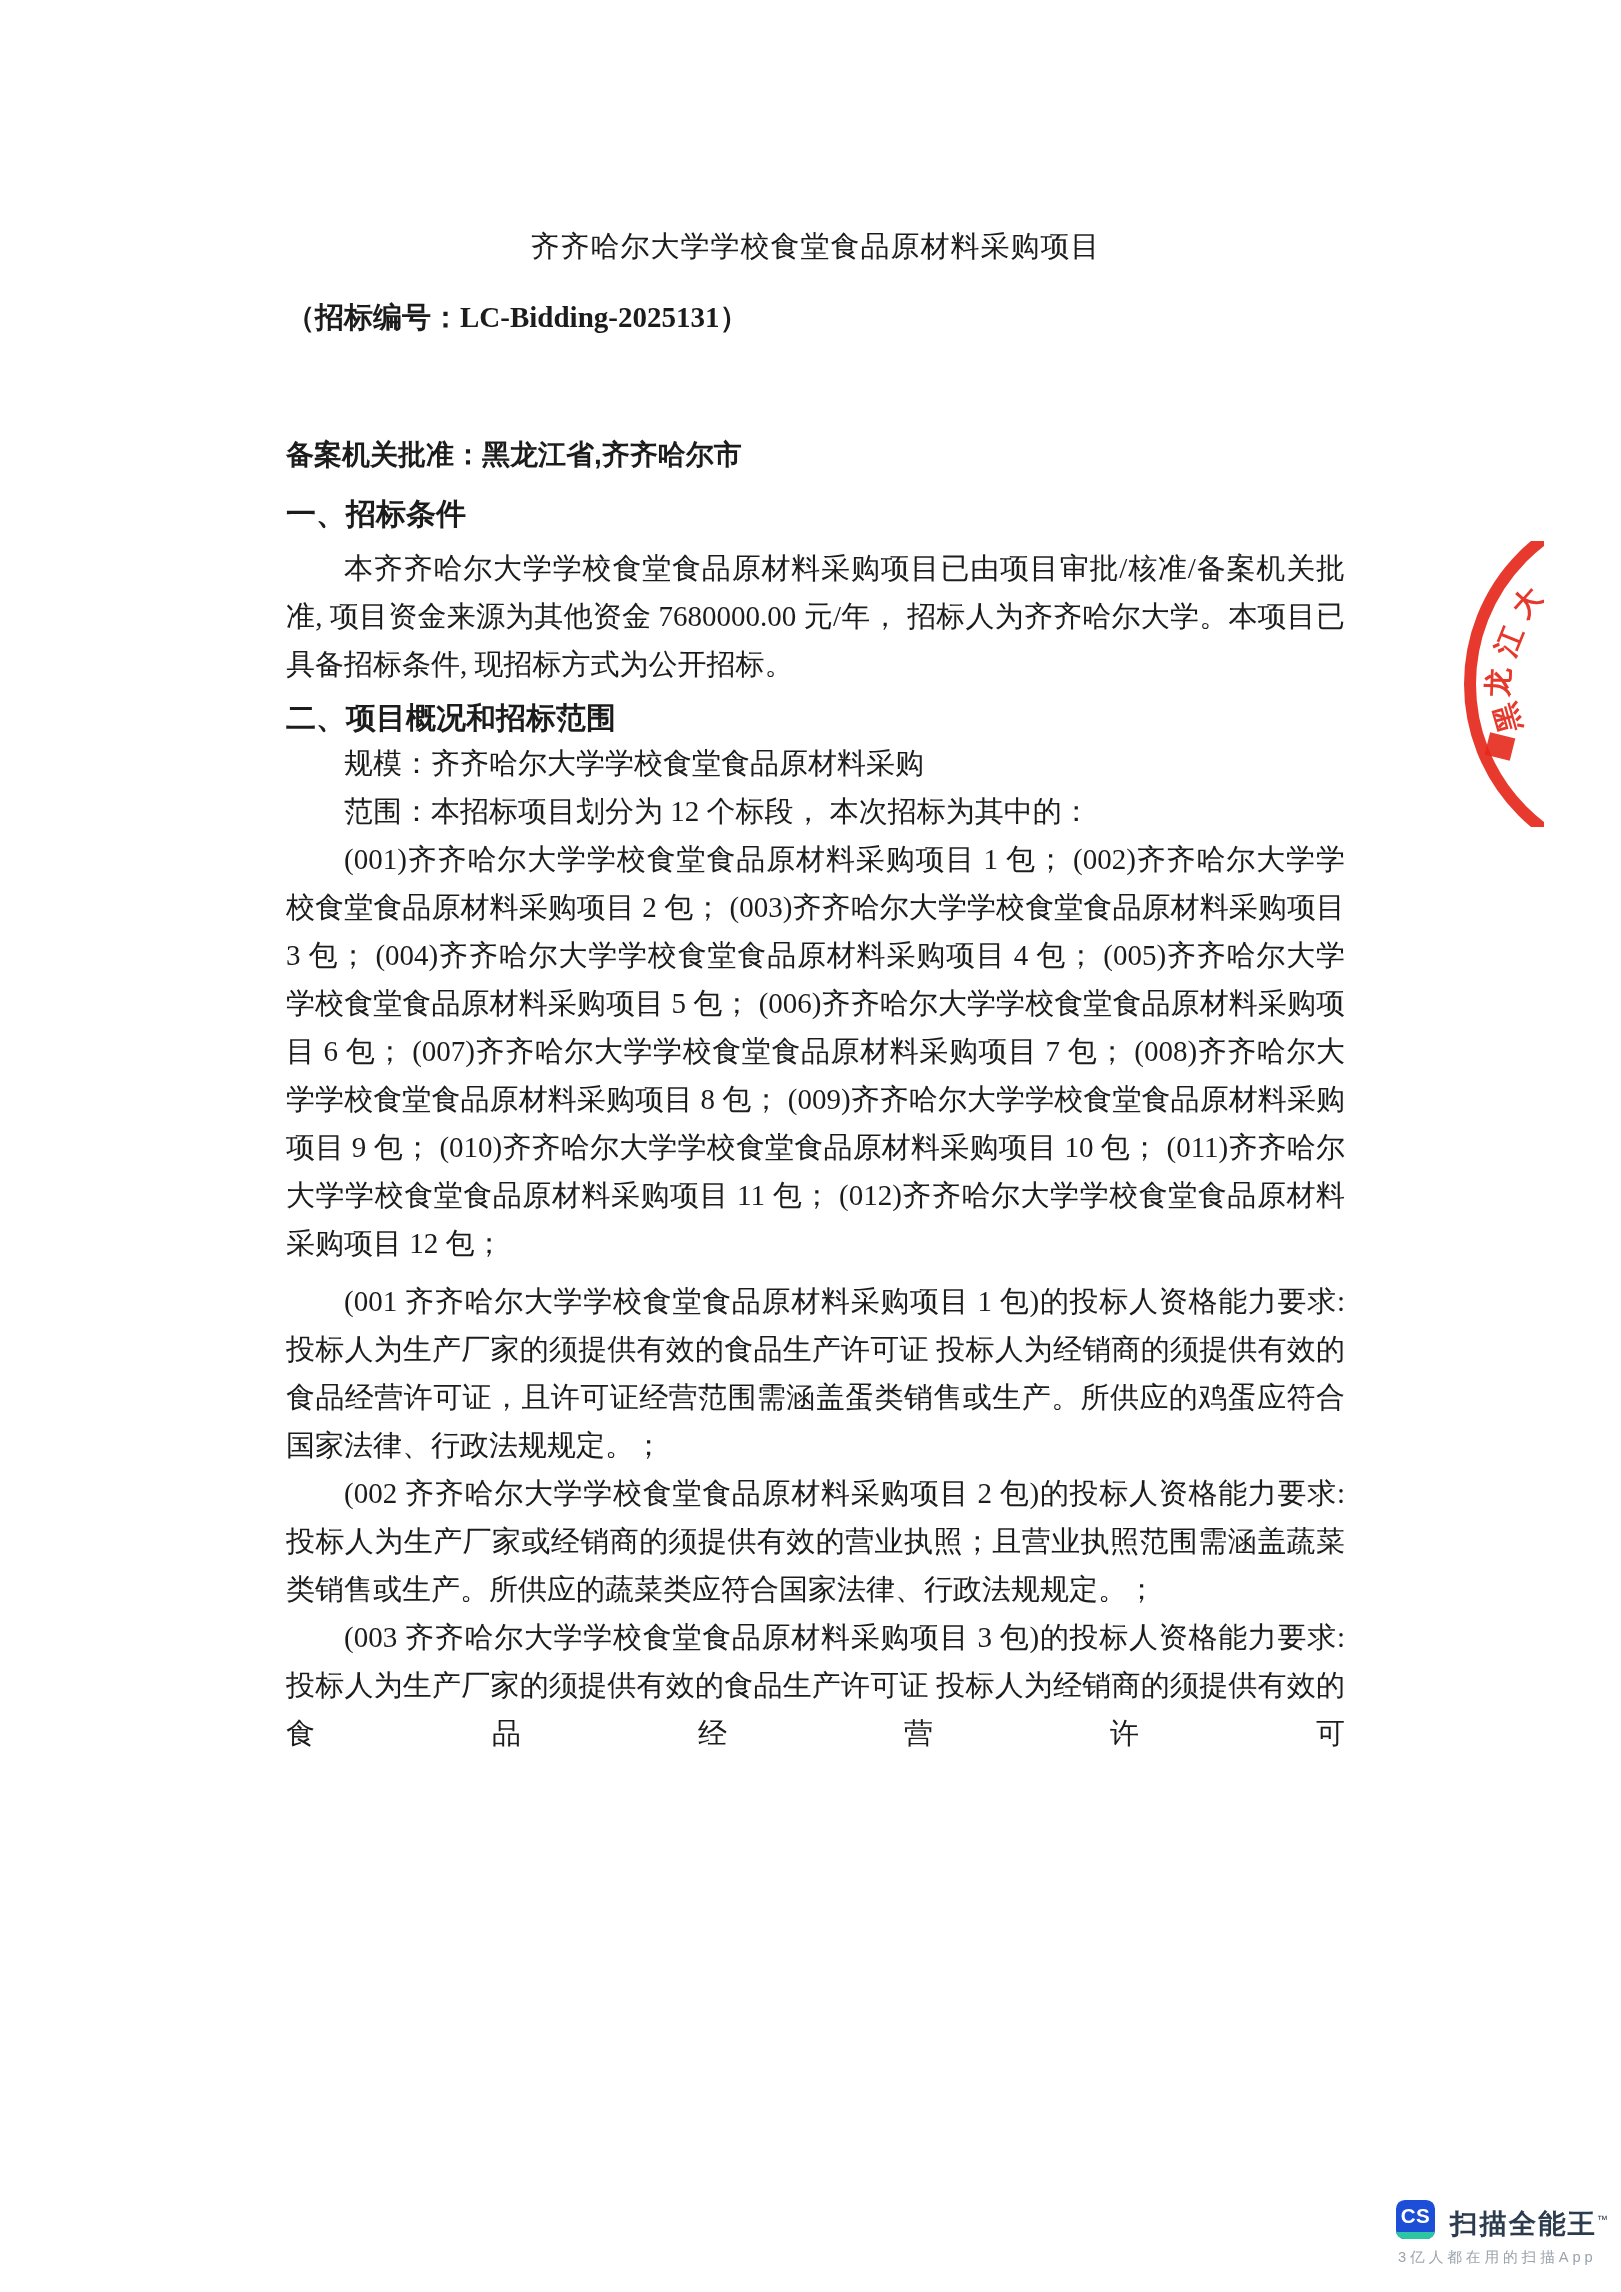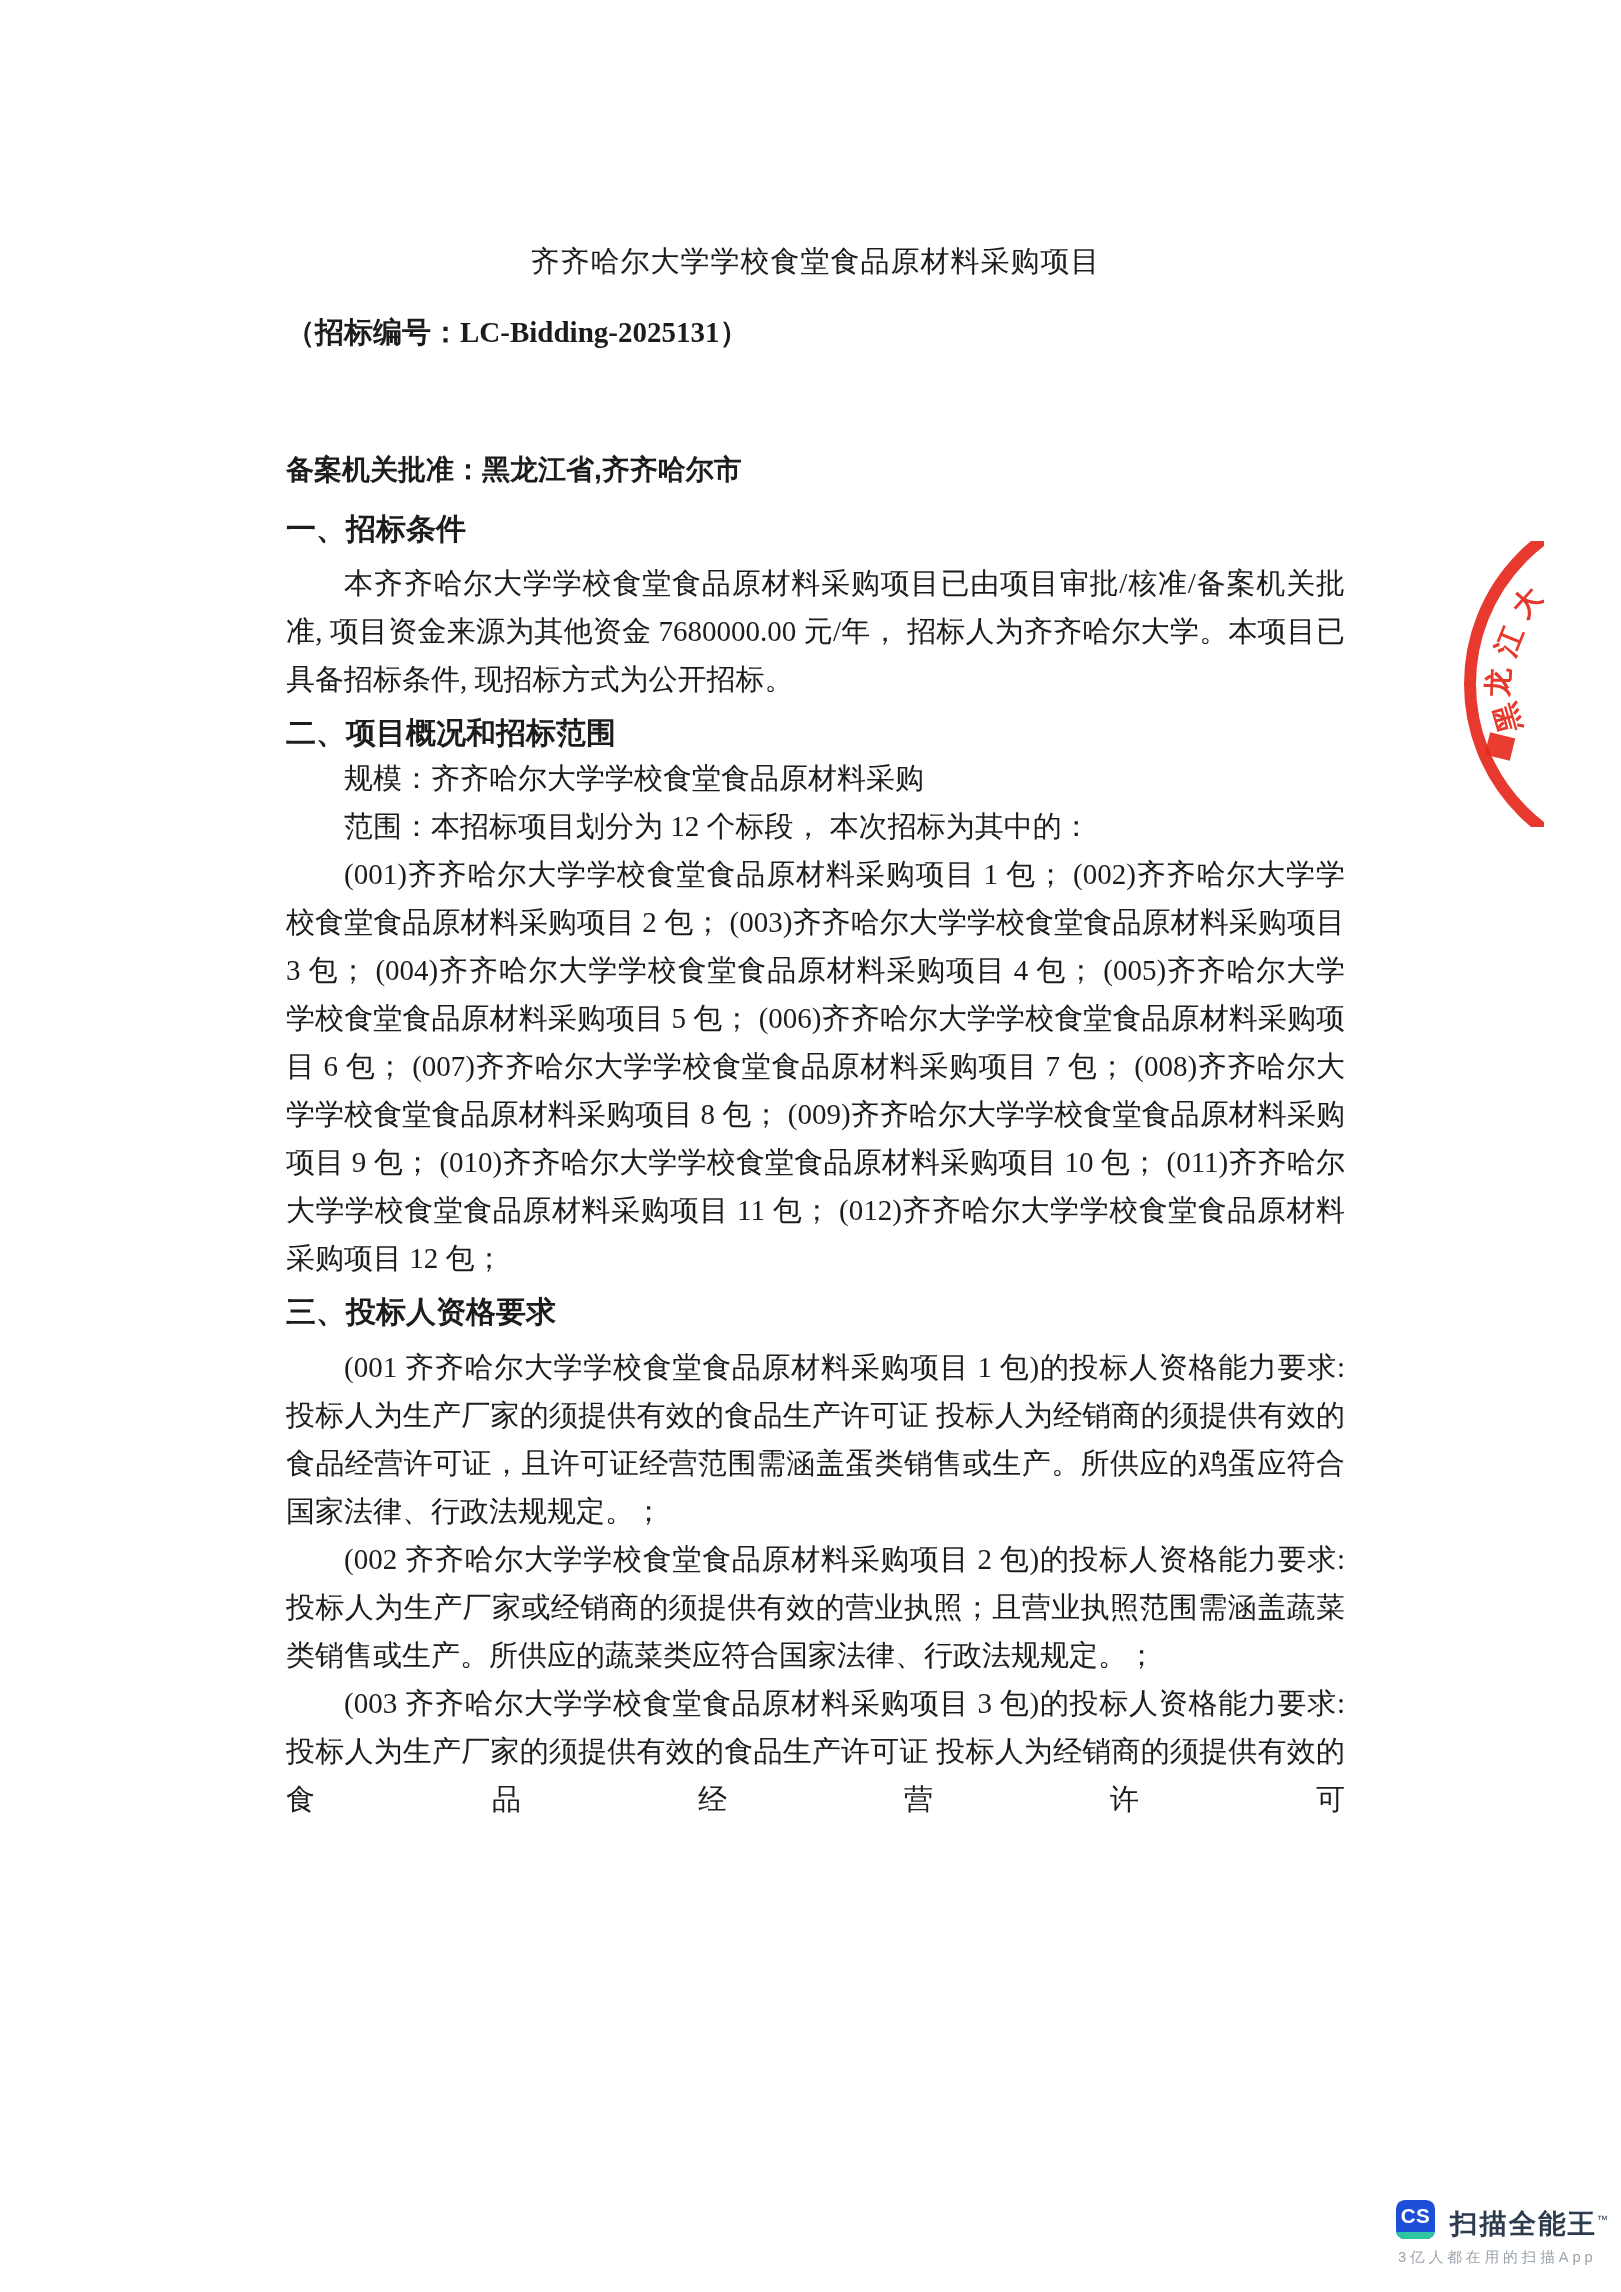--- a/index.html
+++ b/index.html
@@ -2,21 +2,21 @@
 <html><head>
 <meta charset="utf-8">
 <style>
   html,body { margin:0; padding:0; background:#e8e8e8; }
   .page {
     position:relative; width:1621px; height:2293px; margin:0 auto;
     background:#ffffff; overflow:hidden;
     font-family:"Liberation Serif","DejaVu Serif",serif;
     color:#1c1c1c;
   }
-  .content { position:absolute; left:286px; top:15px; width:1059px; }
+  .content { position:absolute; left:286px; top:0; width:1059px; }
   .doc-title {
     margin:227px 0 0 0; font-size:29px; line-height:39px;
     text-align:center; font-weight:400; letter-spacing:1px;
   }
   .doc-subtitle {
     margin:32px 0 0 0; font-size:29px; line-height:39px;
     text-align:left; font-weight:700;
   }
   .loc-line {
     margin:96px 0 0 0; font-size:28px; line-height:43px; font-weight:700;
@@ -96,21 +96,20 @@
     <div class="loc-line">备案机关批准：黑龙江省,齐齐哈尔市</div>
 
     <h2 class="sec first">一、招标条件</h2>
     <p class="body afterhead">本齐齐哈尔大学学校食堂食品原材料采购项目已由项目审批/核准/备案机关批准, 项目资金来源为其他资金 7680000.00 元/年， 招标人为齐齐哈尔大学。本项目已具备招标条件, 现招标方式为公开招标。</p>
 
     <h2 class="sec mt">二、项目概况和招标范围</h2>
     <p class="body plain">规模：齐齐哈尔大学学校食堂食品原材料采购</p>
     <p class="body plain">范围：本招标项目划分为 12 个标段， 本次招标为其中的：</p>
     <p class="body">(001)齐齐哈尔大学学校食堂食品原材料采购项目 1 包； (002)齐齐哈尔大学学校食堂食品原材料采购项目 2 包； (003)齐齐哈尔大学学校食堂食品原材料采购项目 3 包； (004)齐齐哈尔大学学校食堂食品原材料采购项目 4 包； (005)齐齐哈尔大学学校食堂食品原材料采购项目 5 包； (006)齐齐哈尔大学学校食堂食品原材料采购项目 6 包； (007)齐齐哈尔大学学校食堂食品原材料采购项目 7 包； (008)齐齐哈尔大学学校食堂食品原材料采购项目 8 包； (009)齐齐哈尔大学学校食堂食品原材料采购项目 9 包； (010)齐齐哈尔大学学校食堂食品原材料采购项目 10 包； (011)齐齐哈尔大学学校食堂食品原材料采购项目 11 包； (012)齐齐哈尔大学学校食堂食品原材料采购项目 12 包；</p>
 
-    <h2 class="sec mt">三、投标人资格要求</h2>
     <p class="body afterhead">(001 齐齐哈尔大学学校食堂食品原材料采购项目 1 包)的投标人资格能力要求: 投标人为生产厂家的须提供有效的食品生产许可证 投标人为经销商的须提供有效的食品经营许可证，且许可证经营范围需涵盖蛋类销售或生产。所供应的鸡蛋应符合国家法律、行政法规规定。；</p>
     <p class="body">(002 齐齐哈尔大学学校食堂食品原材料采购项目 2 包)的投标人资格能力要求: 投标人为生产厂家或经销商的须提供有效的营业执照；且营业执照范围需涵盖蔬菜类销售或生产。所供应的蔬菜类应符合国家法律、行政法规规定。；</p>
     <p class="body fulljust">(003 齐齐哈尔大学学校食堂食品原材料采购项目 3 包)的投标人资格能力要求: 投标人为生产厂家的须提供有效的食品生产许可证 投标人为经销商的须提供有效的食品经营许可</p>
   </div>
 
   <div class="stamp">
     <div class="stamp-arc"></div>
     <span class="sc c1">大</span>
     <span class="sc c2">江</span>
     <span class="sc c3">龙</span>

